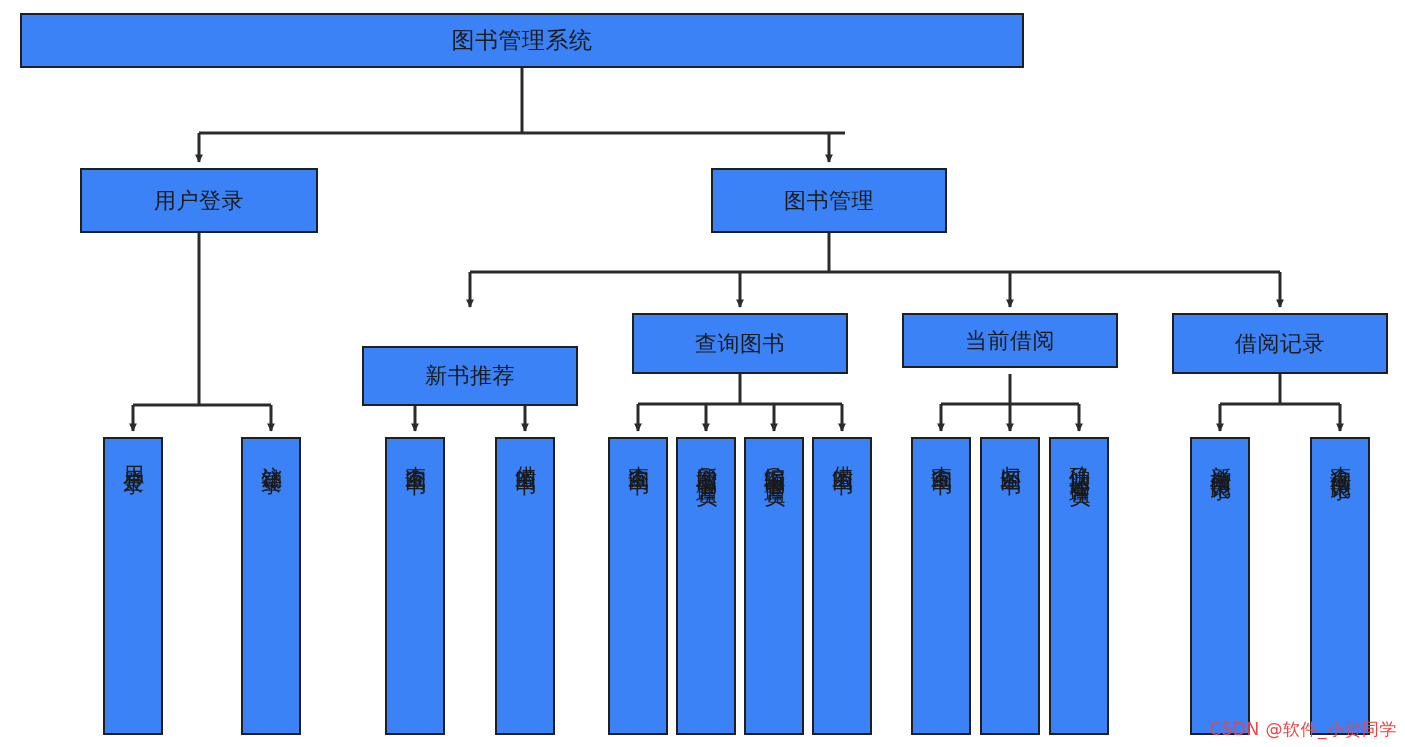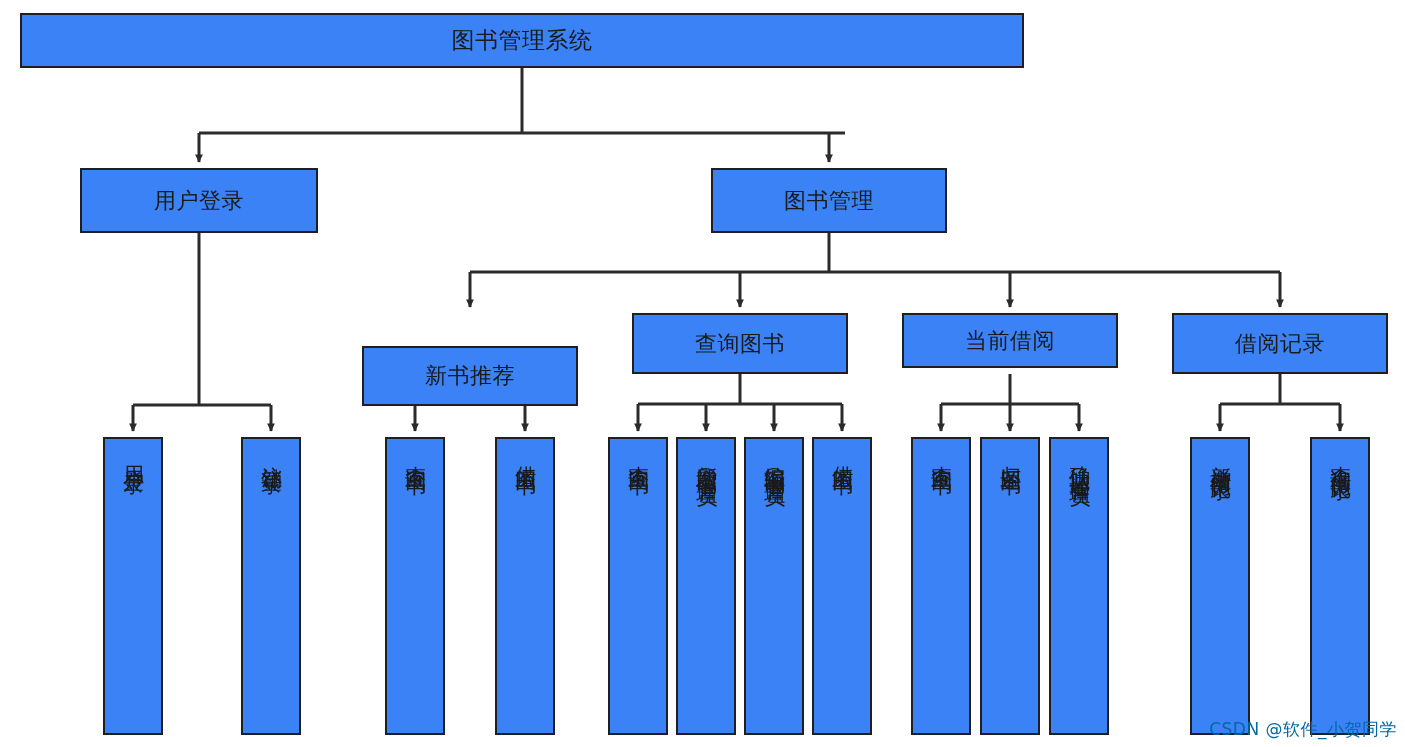--- a/index.html
+++ b/index.html
@@ -63,21 +63,21 @@
     font-size: 21px;
     line-height: 1.12;
     letter-spacing: 3px;
     white-space: nowrap;
   }
   #watermark {
     position: absolute;
     right: 8px;
     bottom: 6px;
     font-size: 17px;
-    color: #0369a1;
+    color: #ef4444;
     z-index: 5;
     white-space: nowrap;
     letter-spacing: 0.5px;
     pointer-events: none;
   }
 </style>
 </head>
 <body>
 
 <div id="diagram-canvas">

